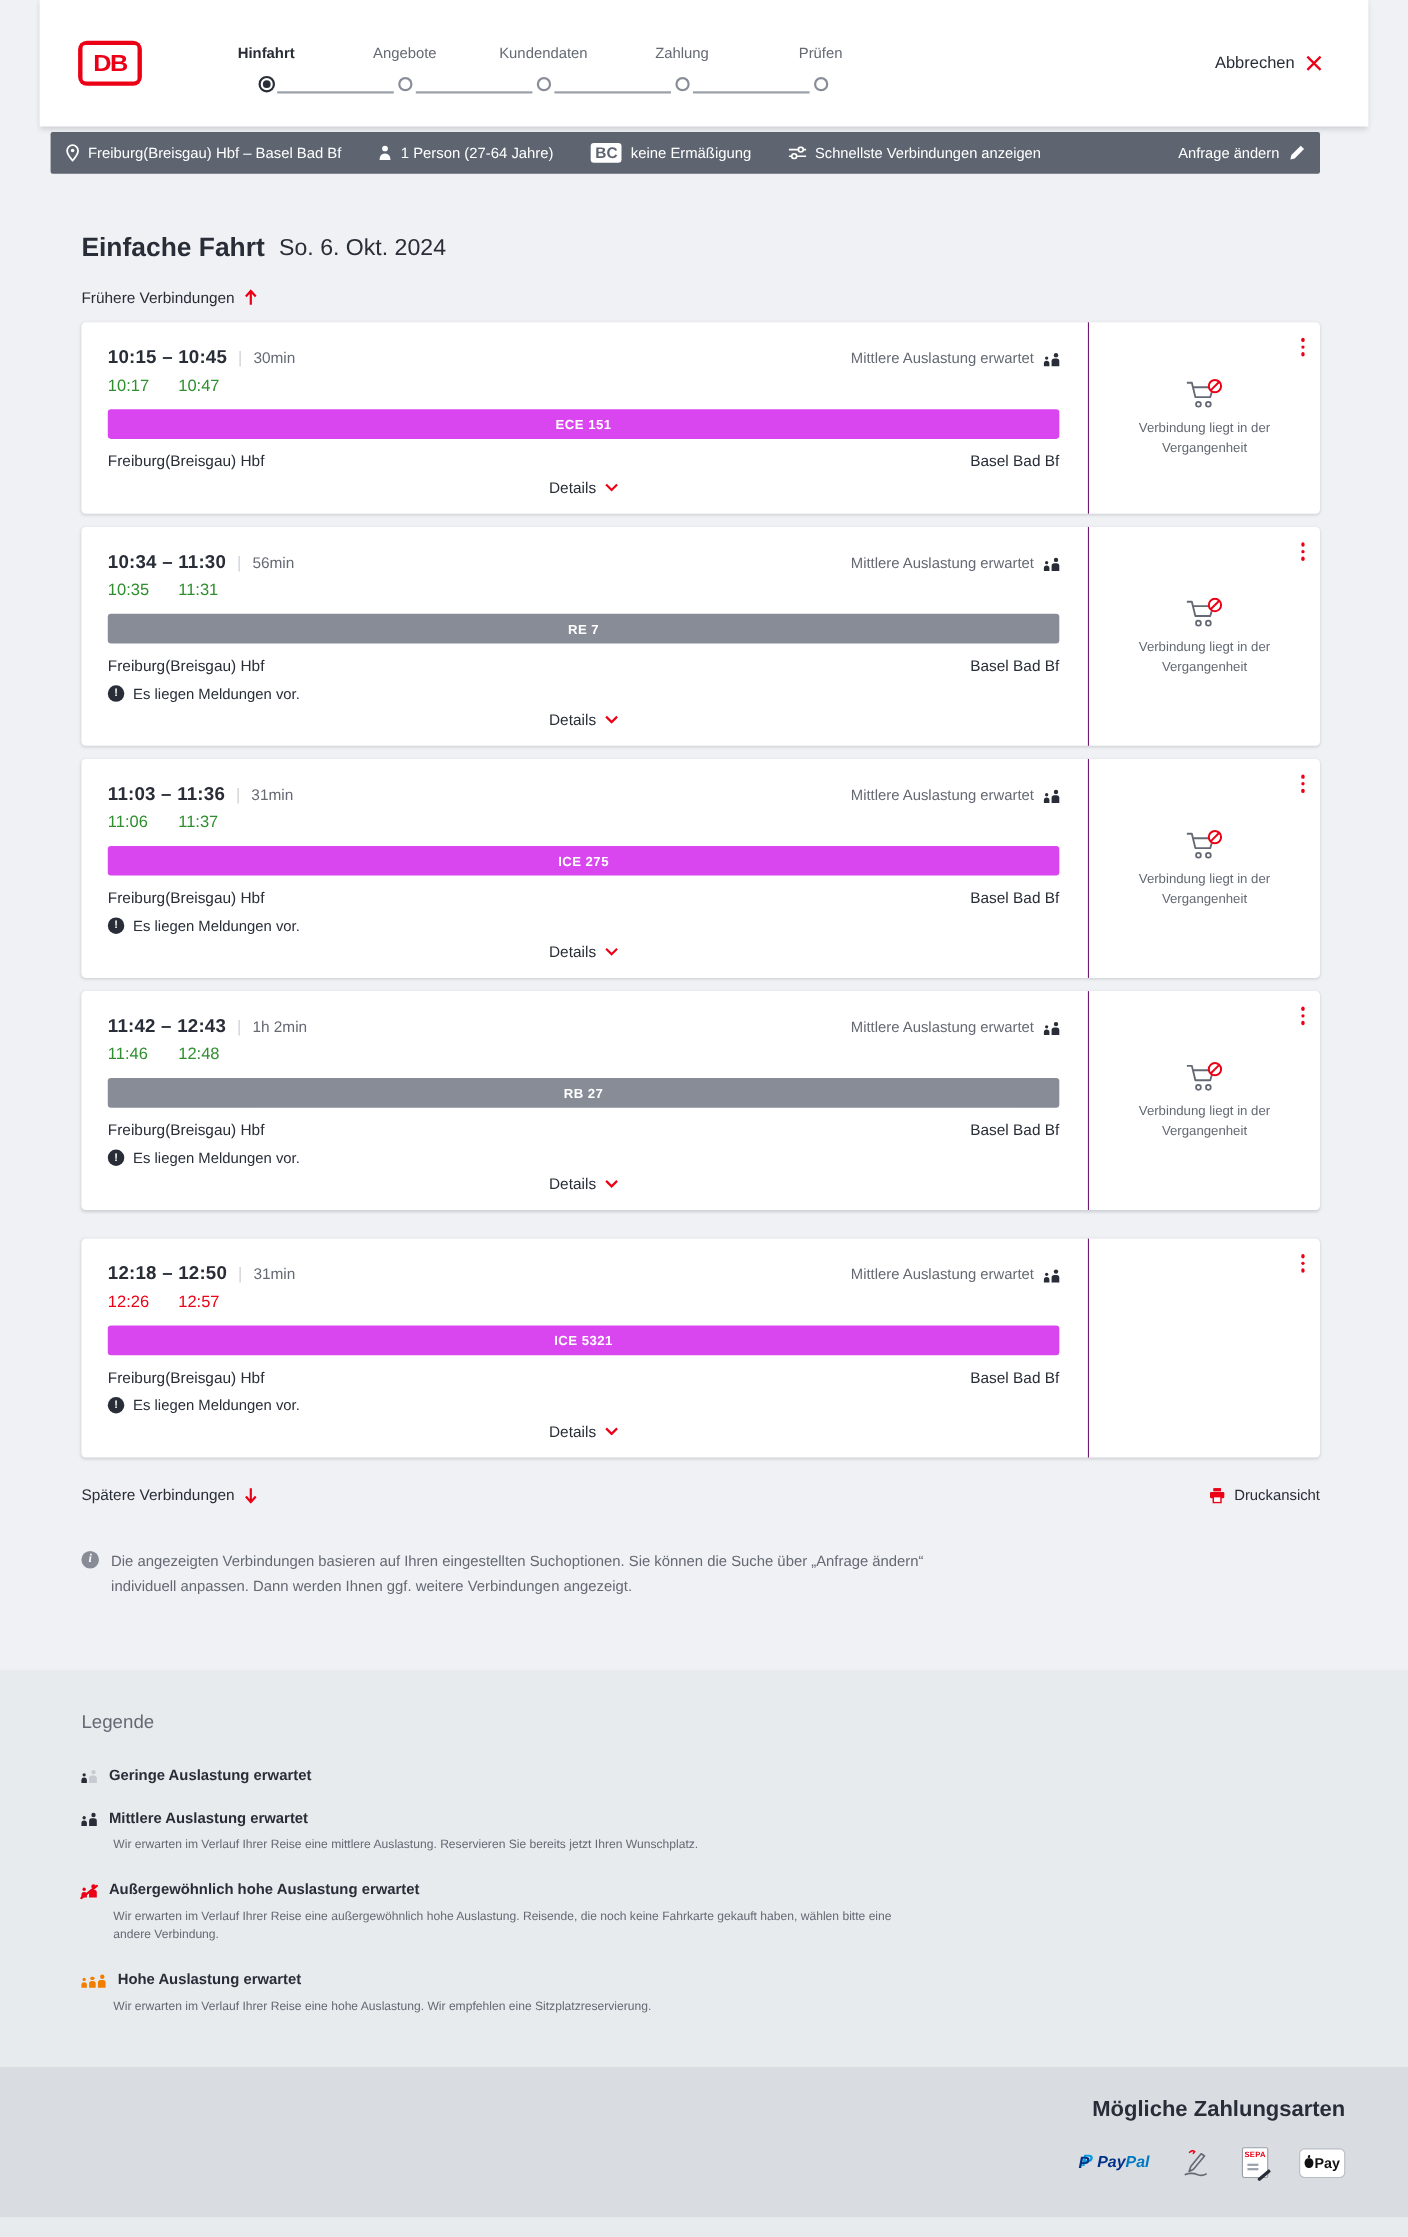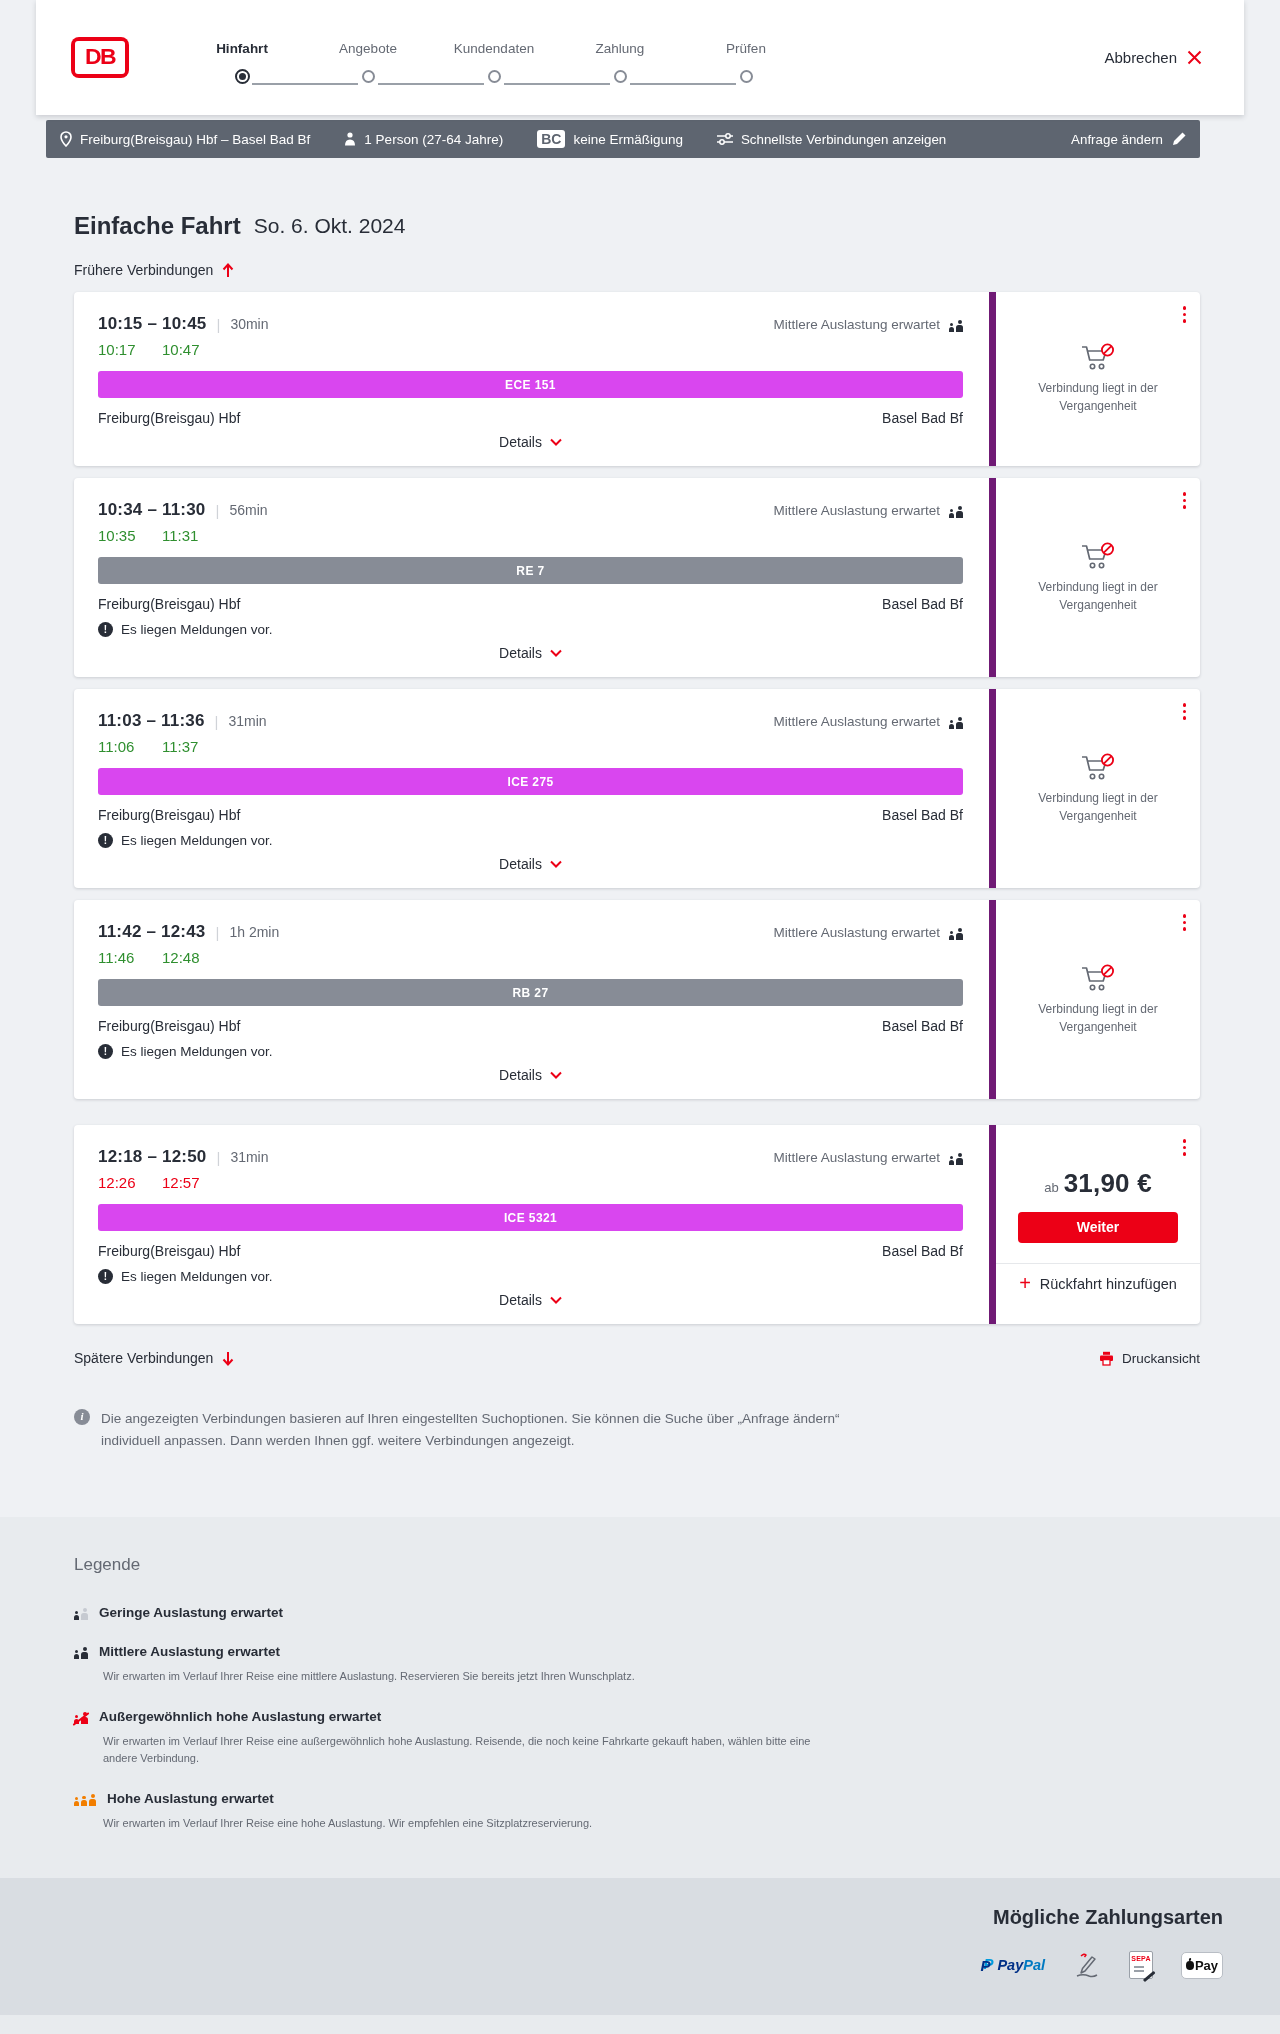--- a/index.html
+++ b/index.html
@@ -62,21 +62,21 @@
   .realtimes .rt-dep { min-width:64px; }
   .realtimes .late { color:#ec0016; }
   .trainbar { margin-top:13px; height:27px; border-radius:3px; display:flex; align-items:center; justify-content:center; color:#fff; font-weight:700; font-size:12px; letter-spacing:.4px; }
   .bar-dark { background:#d946ef; }
   .bar-gray { background:#878c96; }
   .stations { margin-top:12px; display:flex; justify-content:space-between; font-size:14px; color:#282d37; }
   .msgs { margin-top:10px; display:flex; align-items:center; gap:8px; font-size:13.5px; color:#282d37; }
   .excl { width:15px; height:15px; border-radius:50%; background:#282d37; color:#fff; font-size:10px; font-weight:700; display:flex; align-items:center; justify-content:center; flex:none; }
   .details-btn { margin-top:auto; align-self:center; display:flex; align-items:center; gap:8px; font-size:14px; color:#282d37; padding:8px 4px 4px; }
 
-  .card-side { width:211px; border-left:7px solid #701a75; position:relative; display:flex; flex-direction:column; align-items:center; justify-content:center; }
+  .card-side { width:211px; border-left:1px solid #701a75; position:relative; display:flex; flex-direction:column; align-items:center; justify-content:center; }
   .kebab { position:absolute; top:10px; right:10px; display:flex; flex-direction:column; gap:3px; padding:4px; }
   .kebab i { width:3.5px; height:3.5px; border-radius:50%; background:#ec0016; }
   .past { text-align:center; padding:0 18px; font-size:12px; color:#646973; line-height:1.5; }
   .past svg { margin-bottom:6px; }
   .pricing { width:100%; display:flex; flex-direction:column; align-items:center; padding-top:20px; }
   .price-line { display:flex; align-items:baseline; gap:5px; }
   .price-ab { font-size:13px; color:#646973; }
   .price-val { font-size:26px; font-weight:800; color:#282d37; letter-spacing:.2px; }
   .weiter { margin-top:13px; width:160px; height:31px; background:#ec0016; color:#fff; font-weight:700; font-size:14px; border-radius:4px; }
   .side-divider { margin-top:20px; width:100%; height:1px; background:#e6e8eb; }
@@ -555,32 +555,20 @@
         </span>
       </button>
     </div>
     <aside class="card-side">
       <button class="kebab">
             <i></i>
             <i></i>
             <i></i>
           </button>
 
-      <div class="pricing">
-        <div class="price-line">
-          <span class="price-ab">ab</span>
-          <span class="price-val">31,90 €</span>
-        </div>
-        <button class="weiter">Weiter</button>
-        <div class="side-divider"></div>
-        <button class="return-btn">
-          <span class="plus">+</span>
-          <span>Rückfahrt hinzufügen</span>
-        </button>
-      </div>
     </aside>
   </article>
 </section>
 
   <div class="later-row">
     <button class="shift-link" style="margin-top:0">
       <span>Spätere Verbindungen</span>
       <span class="icon">
         <svg width="12" height="15" viewBox="0 0 12 15">
             <path d="M6 1 V13 M1.5 8.5 L6 13.5 L10.5 8.5" stroke="#ec0016" stroke-width="2" fill="none"></path>

